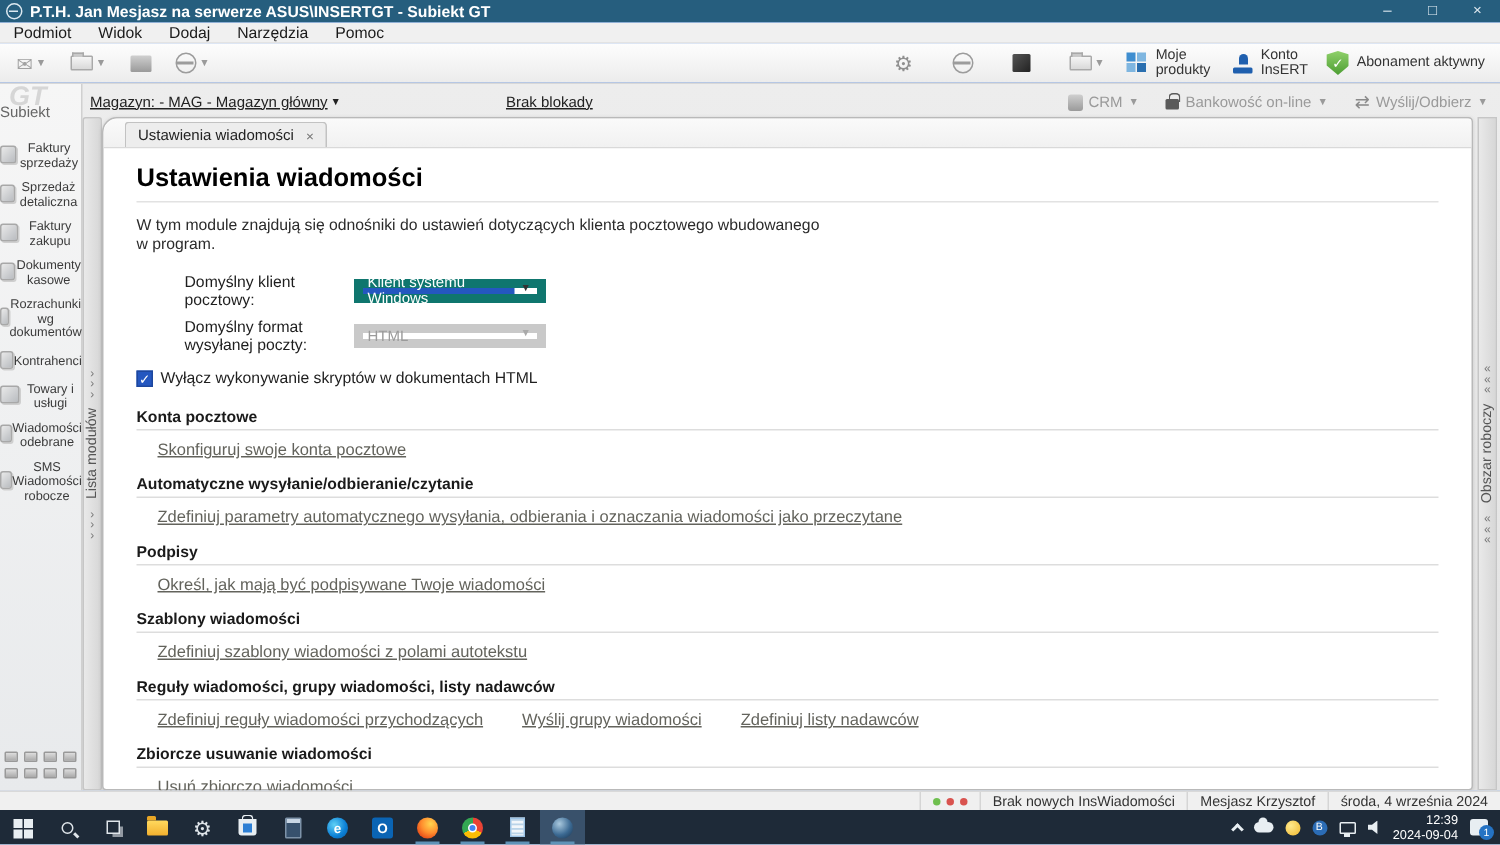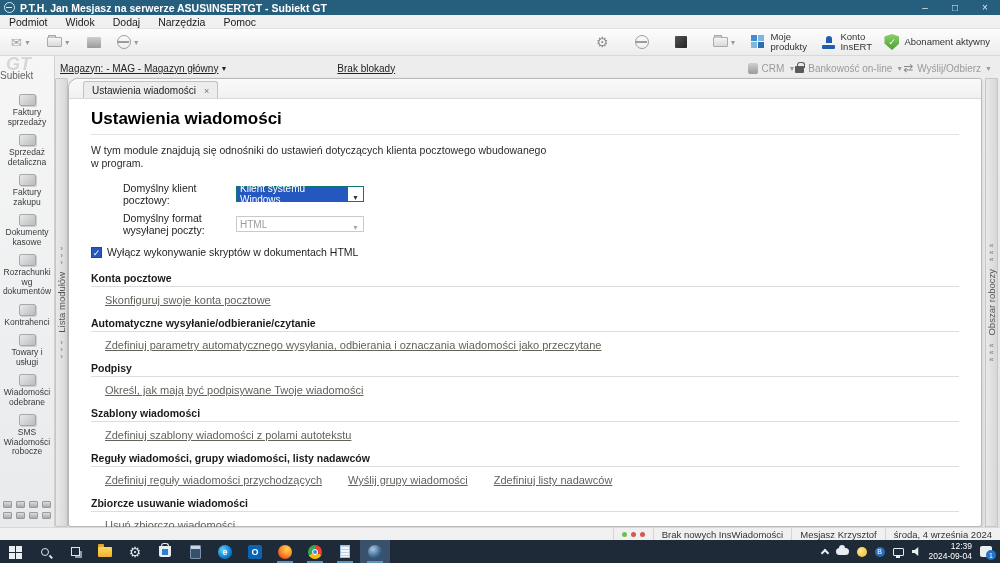--- a/index.html
+++ b/index.html
@@ -40,35 +40,35 @@
   .ico-stamp::after { content:''; position:absolute; bottom:0; left:0; width:13px; height:4px; background:#1f5fae; border-radius:1px; }
   .ico-shield { width:15px; height:16px; background:linear-gradient(#8fd06a,#4d9e33); clip-path:polygon(50% 0,100% 15%,100% 60%,50% 100%,0 60%,0 15%); display:flex; align-items:center; justify-content:center; color:#fff; font-size:9px; }
 
   
   .workspace { position:absolute; top:56px; left:0; width:1000px; height:471px; background:linear-gradient(#ededed,#e2e2e2); }
 
   .contextbar { position:absolute; top:4px; left:60px; right:8px; height:16px; display:flex; align-items:center; font-size:10px; }
   .ctx-link { color:#222; text-decoration:underline; }
   .ctx-caret { font-size:7px; color:#222; margin-left:2px; }
   .ctx-sep { width:110px; }
-  .ctx-right { margin-left:auto; display:flex; align-items:center; color:#9a9a9a; }
+  .ctx-right { margin-left:auto; display:flex; align-items:center; gap:18px; color:#9a9a9a; }
   .ctx-rbtn { display:flex; align-items:center; gap:4px; }
   .ctx-rbtn .cap { font-size:7px; color:#9a9a9a; }
   .ico-crm { width:10px; height:11px; background:linear-gradient(#cfcfcf,#9a9a9a); border-radius:2px; }
   .ico-lock { width:9px; height:7px; background:#5a5a5a; border-radius:1px; position:relative; margin-top:3px; }
   .ico-lock::before { content:''; position:absolute; top:-4px; left:1.5px; width:6px; height:5px; border:1.5px solid #5a5a5a; border-bottom:none; border-radius:3px 3px 0 0; }
   .ico-swap { font-size:12px; color:#8a8a8a; }
 
   
   .sidebar { position:absolute; top:0; left:0; width:55px; height:471px; background:linear-gradient(#f6f6f6,#e8eaec); border-right:1px solid #d0d0d0; }
   .sb-head { position:relative; height:30px; text-align:left; }
   .sb-ghost { position:absolute; top:-2px; left:6px; font-size:18px; font-weight:bold; font-style:italic; color:#d6d6d6; }
   .sb-title { position:absolute; top:14px; width:100%; font-size:10px; color:#666; }
   .sb-items { display:flex; flex-direction:column; align-items:center; margin-top:8px; }
-  .sb-item { display:flex; flex-direction:column; align-items:center; margin-bottom:7px; width:55px; }
+  .sb-item { display:flex; flex-direction:row; align-items:center; margin-bottom:7px; width:55px; }
   .sb-ico { width:17px; height:12px; background:linear-gradient(135deg,#e9e9e9,#b9bcc0); border:1px solid #a8a8a8; border-radius:2px; box-shadow:1px 1px 0 #cfcfcf; margin-bottom:2px; }
   .sb-label { font-size:8.5px; line-height:9.5px; color:#3a3a3a; text-align:center; }
   .sb-grid { position:absolute; bottom:6px; left:3px; display:grid; grid-template-columns:repeat(4,11px); grid-template-rows:9px 9px; gap:2px; }
   .sb-grid span { width:9px; height:7px; background:linear-gradient(#ddd,#aaa); border:1px solid #999; border-radius:1px; }
 
   
   .strip { position:absolute; top:22px; width:13px; height:449px; background:linear-gradient(90deg,#e9e9e9,#d7d7d7); border:1px solid #c6c6c6; display:flex; flex-direction:column; align-items:center; justify-content:center; gap:6px; }
   .strip.left { left:55px; border-radius:2px; }
   .strip.right { left:985px; }
   .chevs { display:flex; flex-direction:column; line-height:7px; font-size:8px; color:#777; }
@@ -78,21 +78,21 @@
   .panel { position:absolute; left:68px; top:22px; width:914px; height:449px; background:#fff; border:1px solid #b9b9b9; border-radius:10px 3px 3px 3px; box-shadow:0 1px 3px rgba(0,0,0,.15); }
   .tabbar { height:20px; border-bottom:1px solid #d9d9d9; display:flex; align-items:flex-end; padding-left:14px; background:linear-gradient(#fafafa,#f1f1f1); border-radius:10px 3px 0 0; }
   .tab { display:flex; align-items:center; gap:8px; background:#ededed; border:1px solid #c2c2c2; border-bottom:none; border-radius:3px 3px 0 0; padding:3px 8px 2px 8px; font-size:10px; color:#222; }
   .tab-close { font-size:9px; color:#777; }
   .content { padding:10px 22px 0 22px; }
   .page-title { font-size:17px; font-weight:bold; color:#000; margin-bottom:5px; }
   .rule { border-top:1px solid #e2e2e2; margin-bottom:9px; }
   .desc { font-size:10.5px; color:#2b2b2b; white-space:pre-line; margin-bottom:12px; line-height:13px; }
   .frow { display:flex; align-items:center; margin-bottom:6px;margin-left:32px; }
   .flabel { width:113px; font-size:10.5px; color:#1e1e1e; }
-  .combo { width:128px; height:16px; border:1px solid #0f766e; display:flex; align-items:flex-end; background:#fff; }
+  .combo { width:128px; height:16px; border:6px solid #0f766e; display:flex; align-items:flex-end; background:#fff; }
   .combo .val { flex:1; height:100%; display:flex; align-items:center; padding-left:3px; font-size:10px; }
   .combo.sel .val { background:#2457c0; color:#fff; }
   .combo .arrow { width:15px; text-align:center; font-size:7px; color:#333; }
   .combo.disabled { border-color:#c9c9c9; }
   .combo.disabled .val { color:#9b9b9b; }
   .combo.disabled .arrow { color:#aaa; }
   .chkrow { display:flex; align-items:center; gap:5px; margin:10px 0 14px 0; }
   .chk { width:11px; height:11px; background:#2457c0; border:1px solid #1d479e; color:#fff; font-size:9px; line-height:11px; text-align:center; }
   .chklabel { font-size:10.5px; color:#1e1e1e; }
   .section { margin-bottom:11px; }

